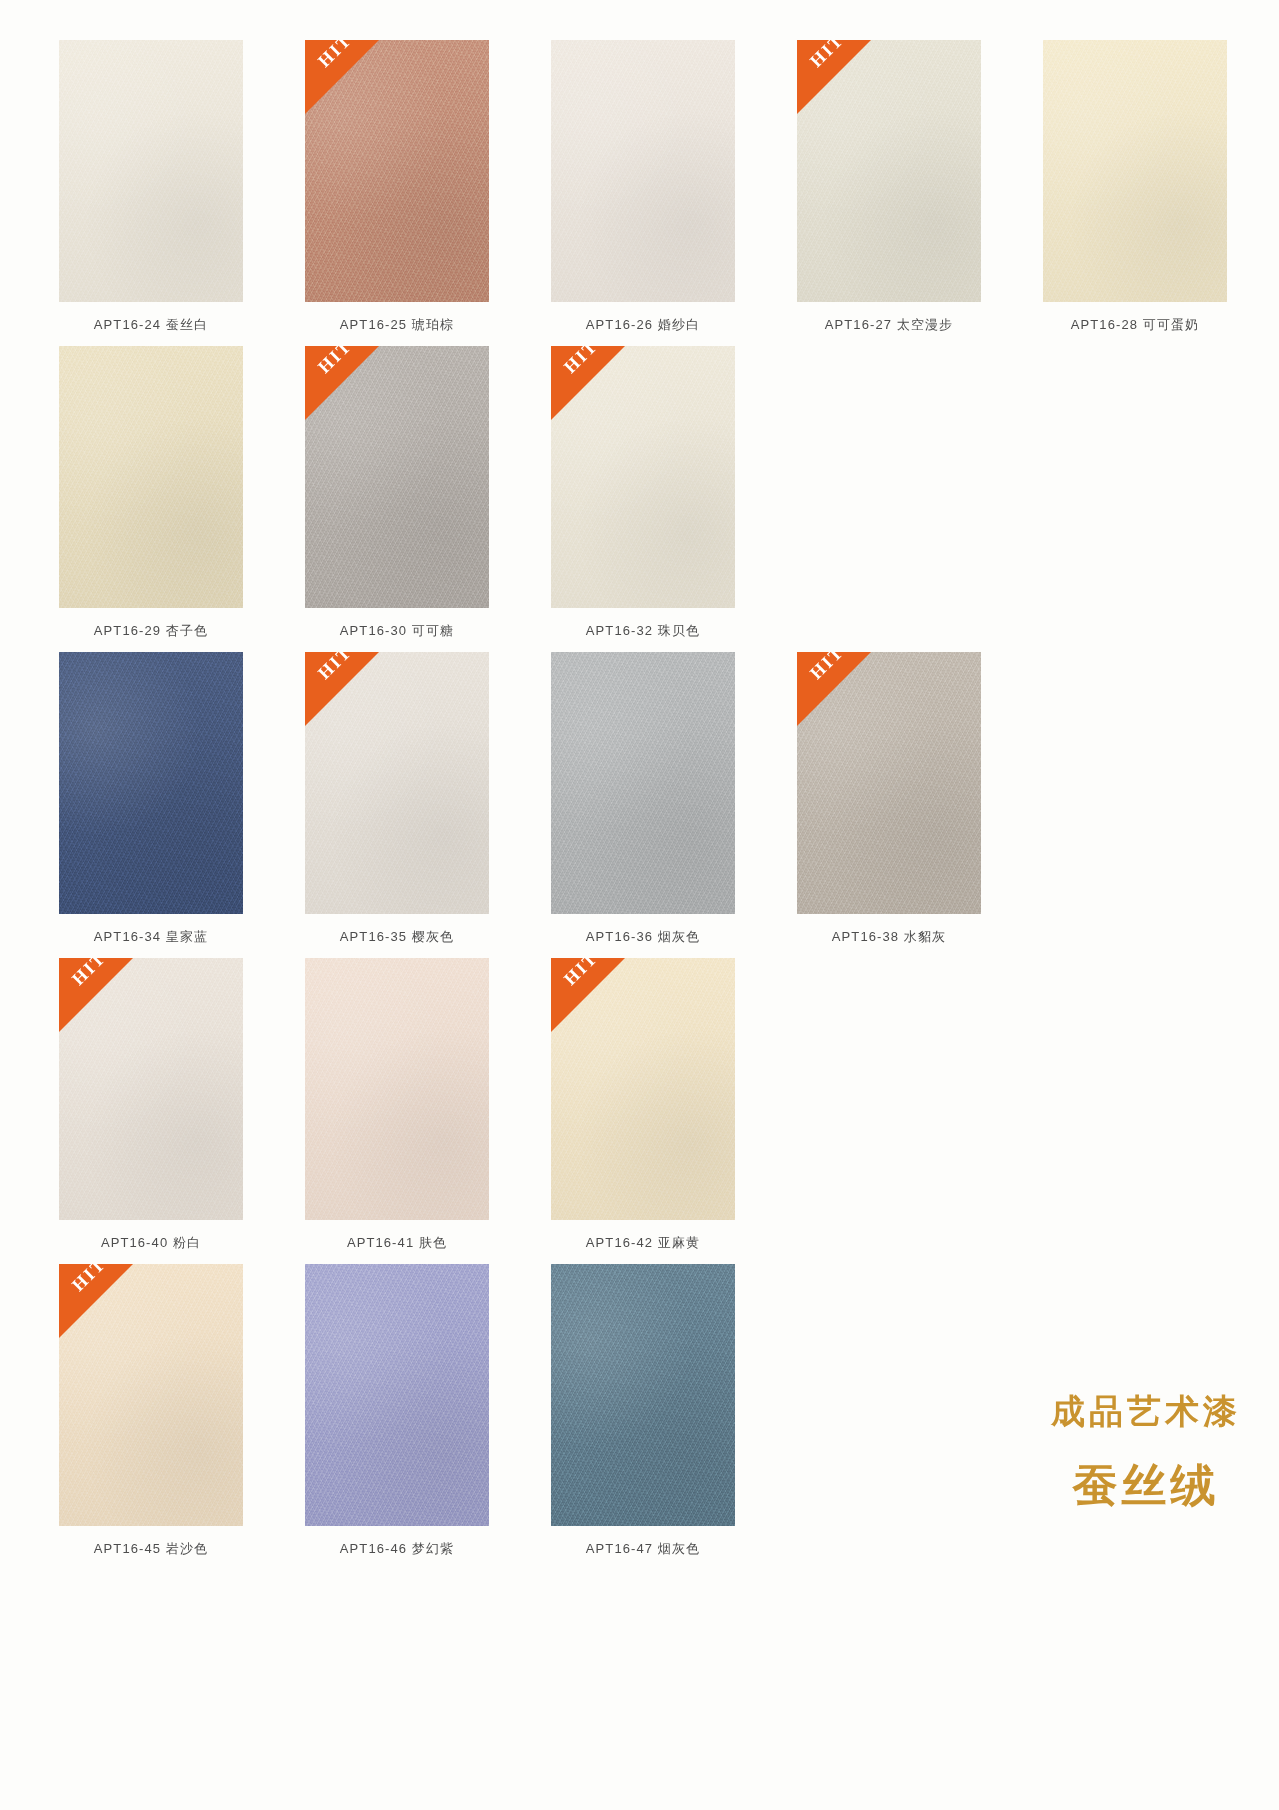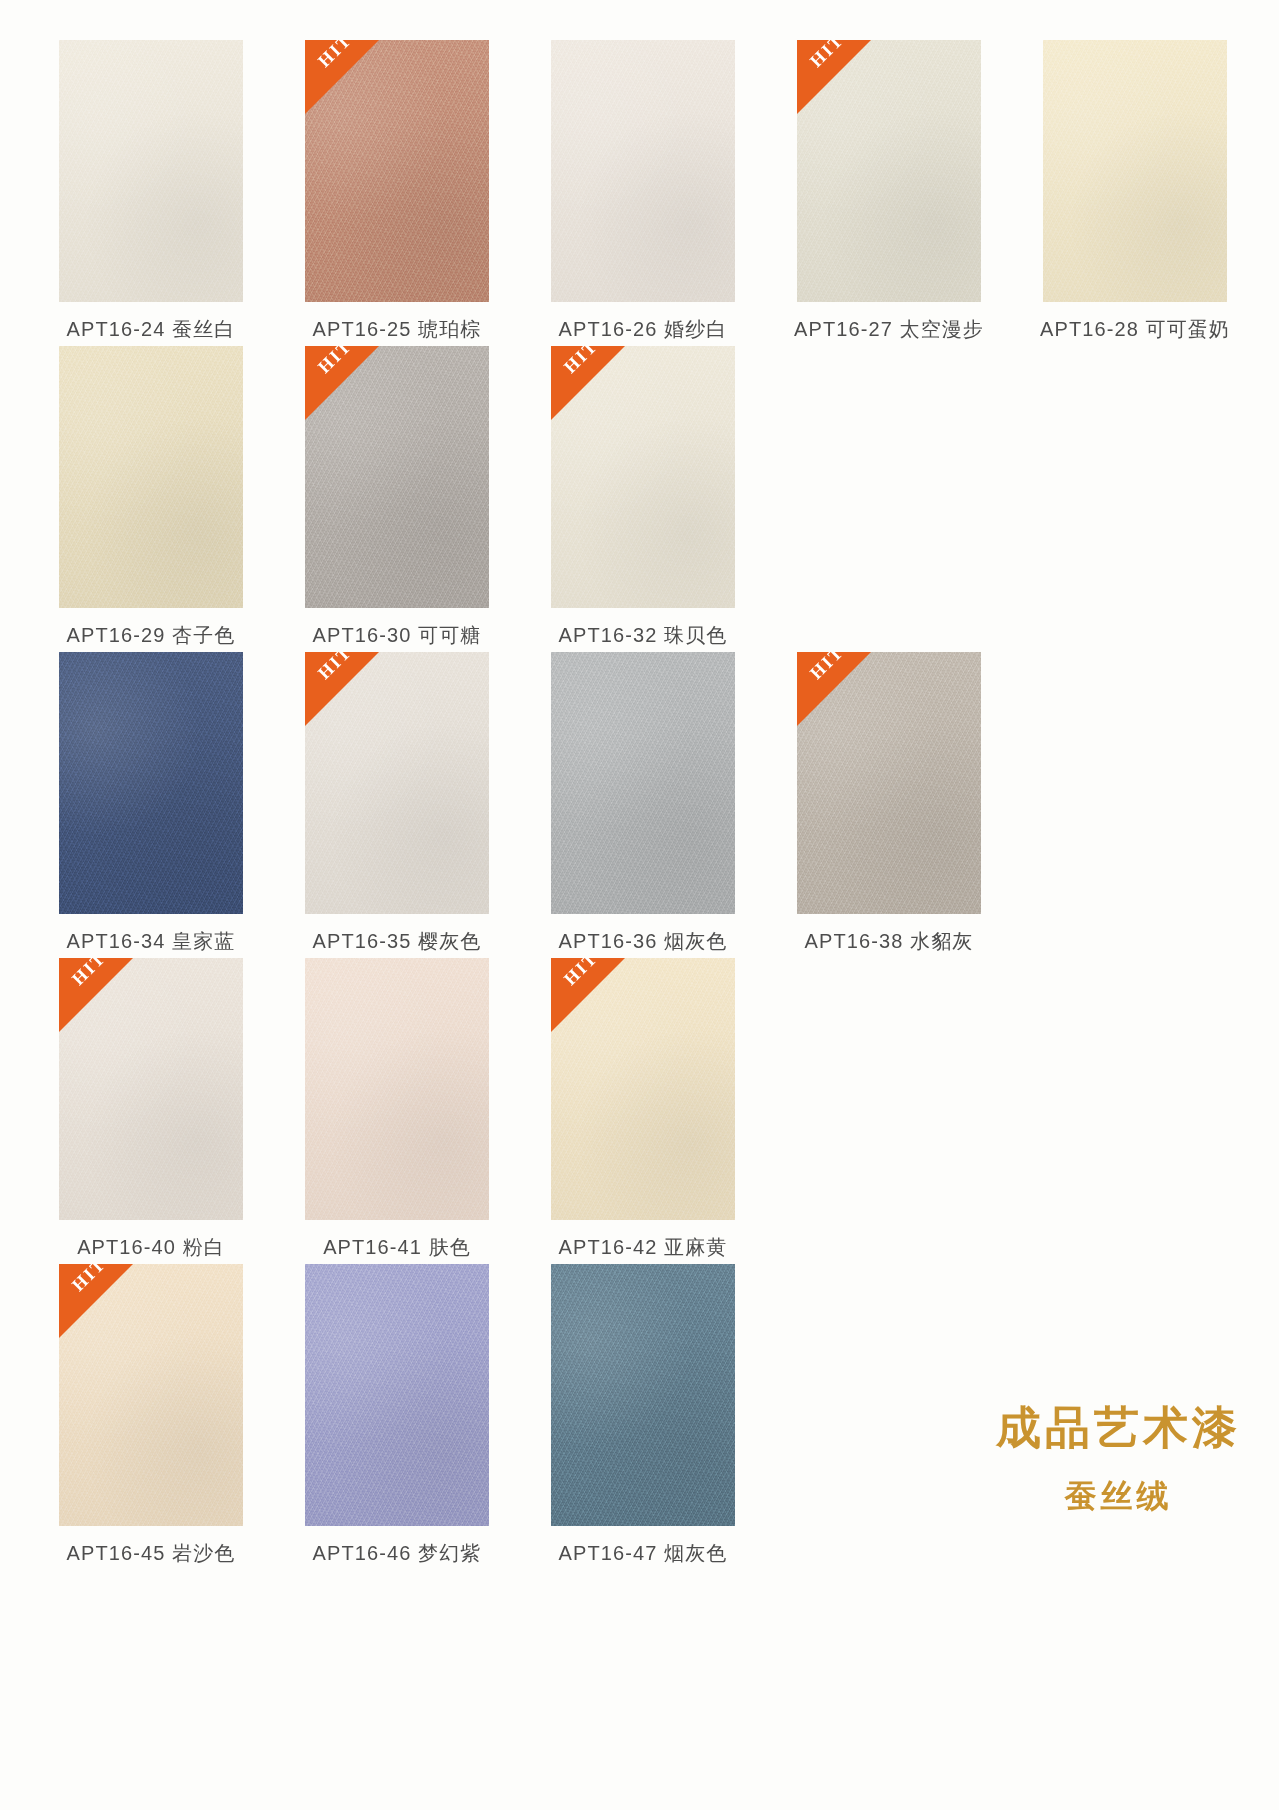--- a/index.html
+++ b/index.html
@@ -105,47 +105,47 @@
     font-size: 18px;
     font-weight: bold;
     letter-spacing: 2px;
     font-family: "Liberation Serif", "DejaVu Serif", serif;
     z-index: 4;
     white-space: nowrap;
   }
 
   .label {
     margin-top: 14px;
-    font-size: 20px;
+    font-size: 13px;
     color: #4d4d4d;
     letter-spacing: 1.1px;
     white-space: nowrap;
     font-family: "Liberation Sans", "DejaVu Sans", sans-serif;
   }
 
   .brand {
     position: absolute;
     right: 38px;
     bottom: 290px;
     text-align: center;
     color: #c9932f;
     font-family: "Liberation Serif", "DejaVu Serif", serif;
     font-weight: bold;
     line-height: 1.5;
   }
   .brand-line1 {
     display: block;
+    font-size: 34px;
+    letter-spacing: 4px;
+  }
+  .brand-line2 {
+    display: block;
     font-size: 45px;
     letter-spacing: 4px;
-  }
-  .brand-line2 {
-    display: block;
-    font-size: 32px;
-    letter-spacing: 4px;
-    margin-top: 10px;
+    margin-top: 16px;
   }
 </style>
 </head>
 <body>
 
 <div id="catalog">
   <div class="grid">
       <div class="row">
         <div class="cell">
           <div class="swatch-wrap">

